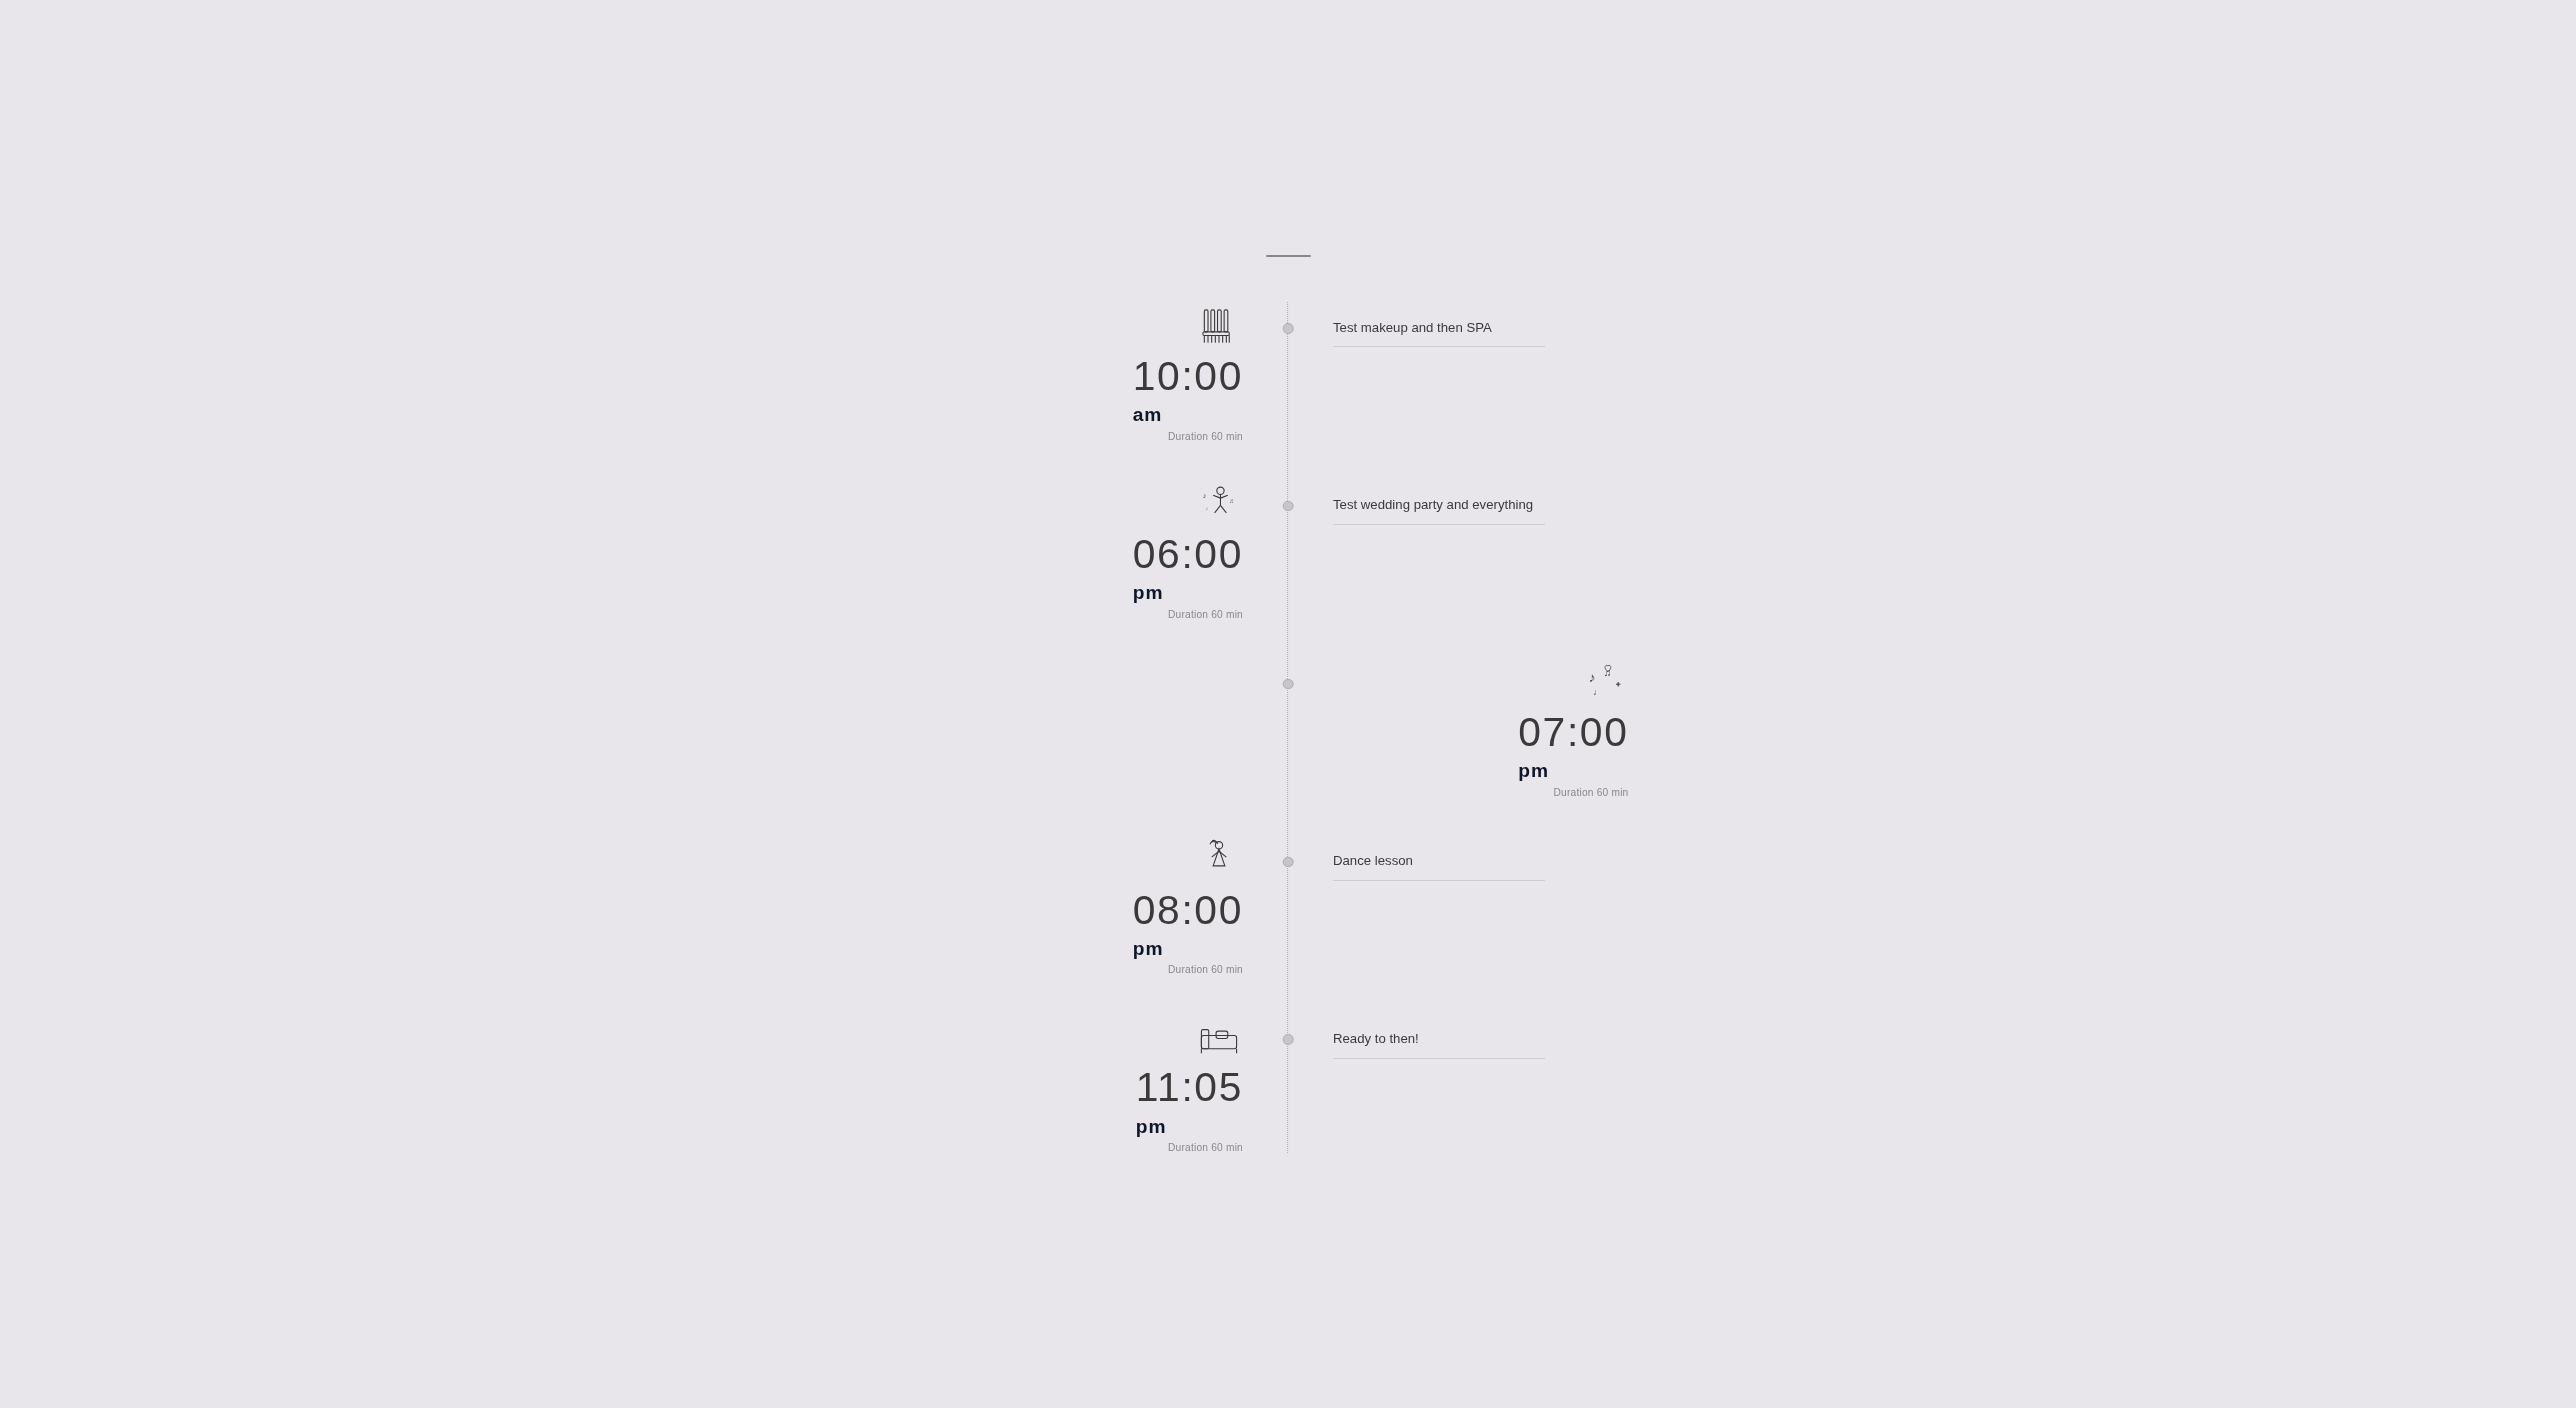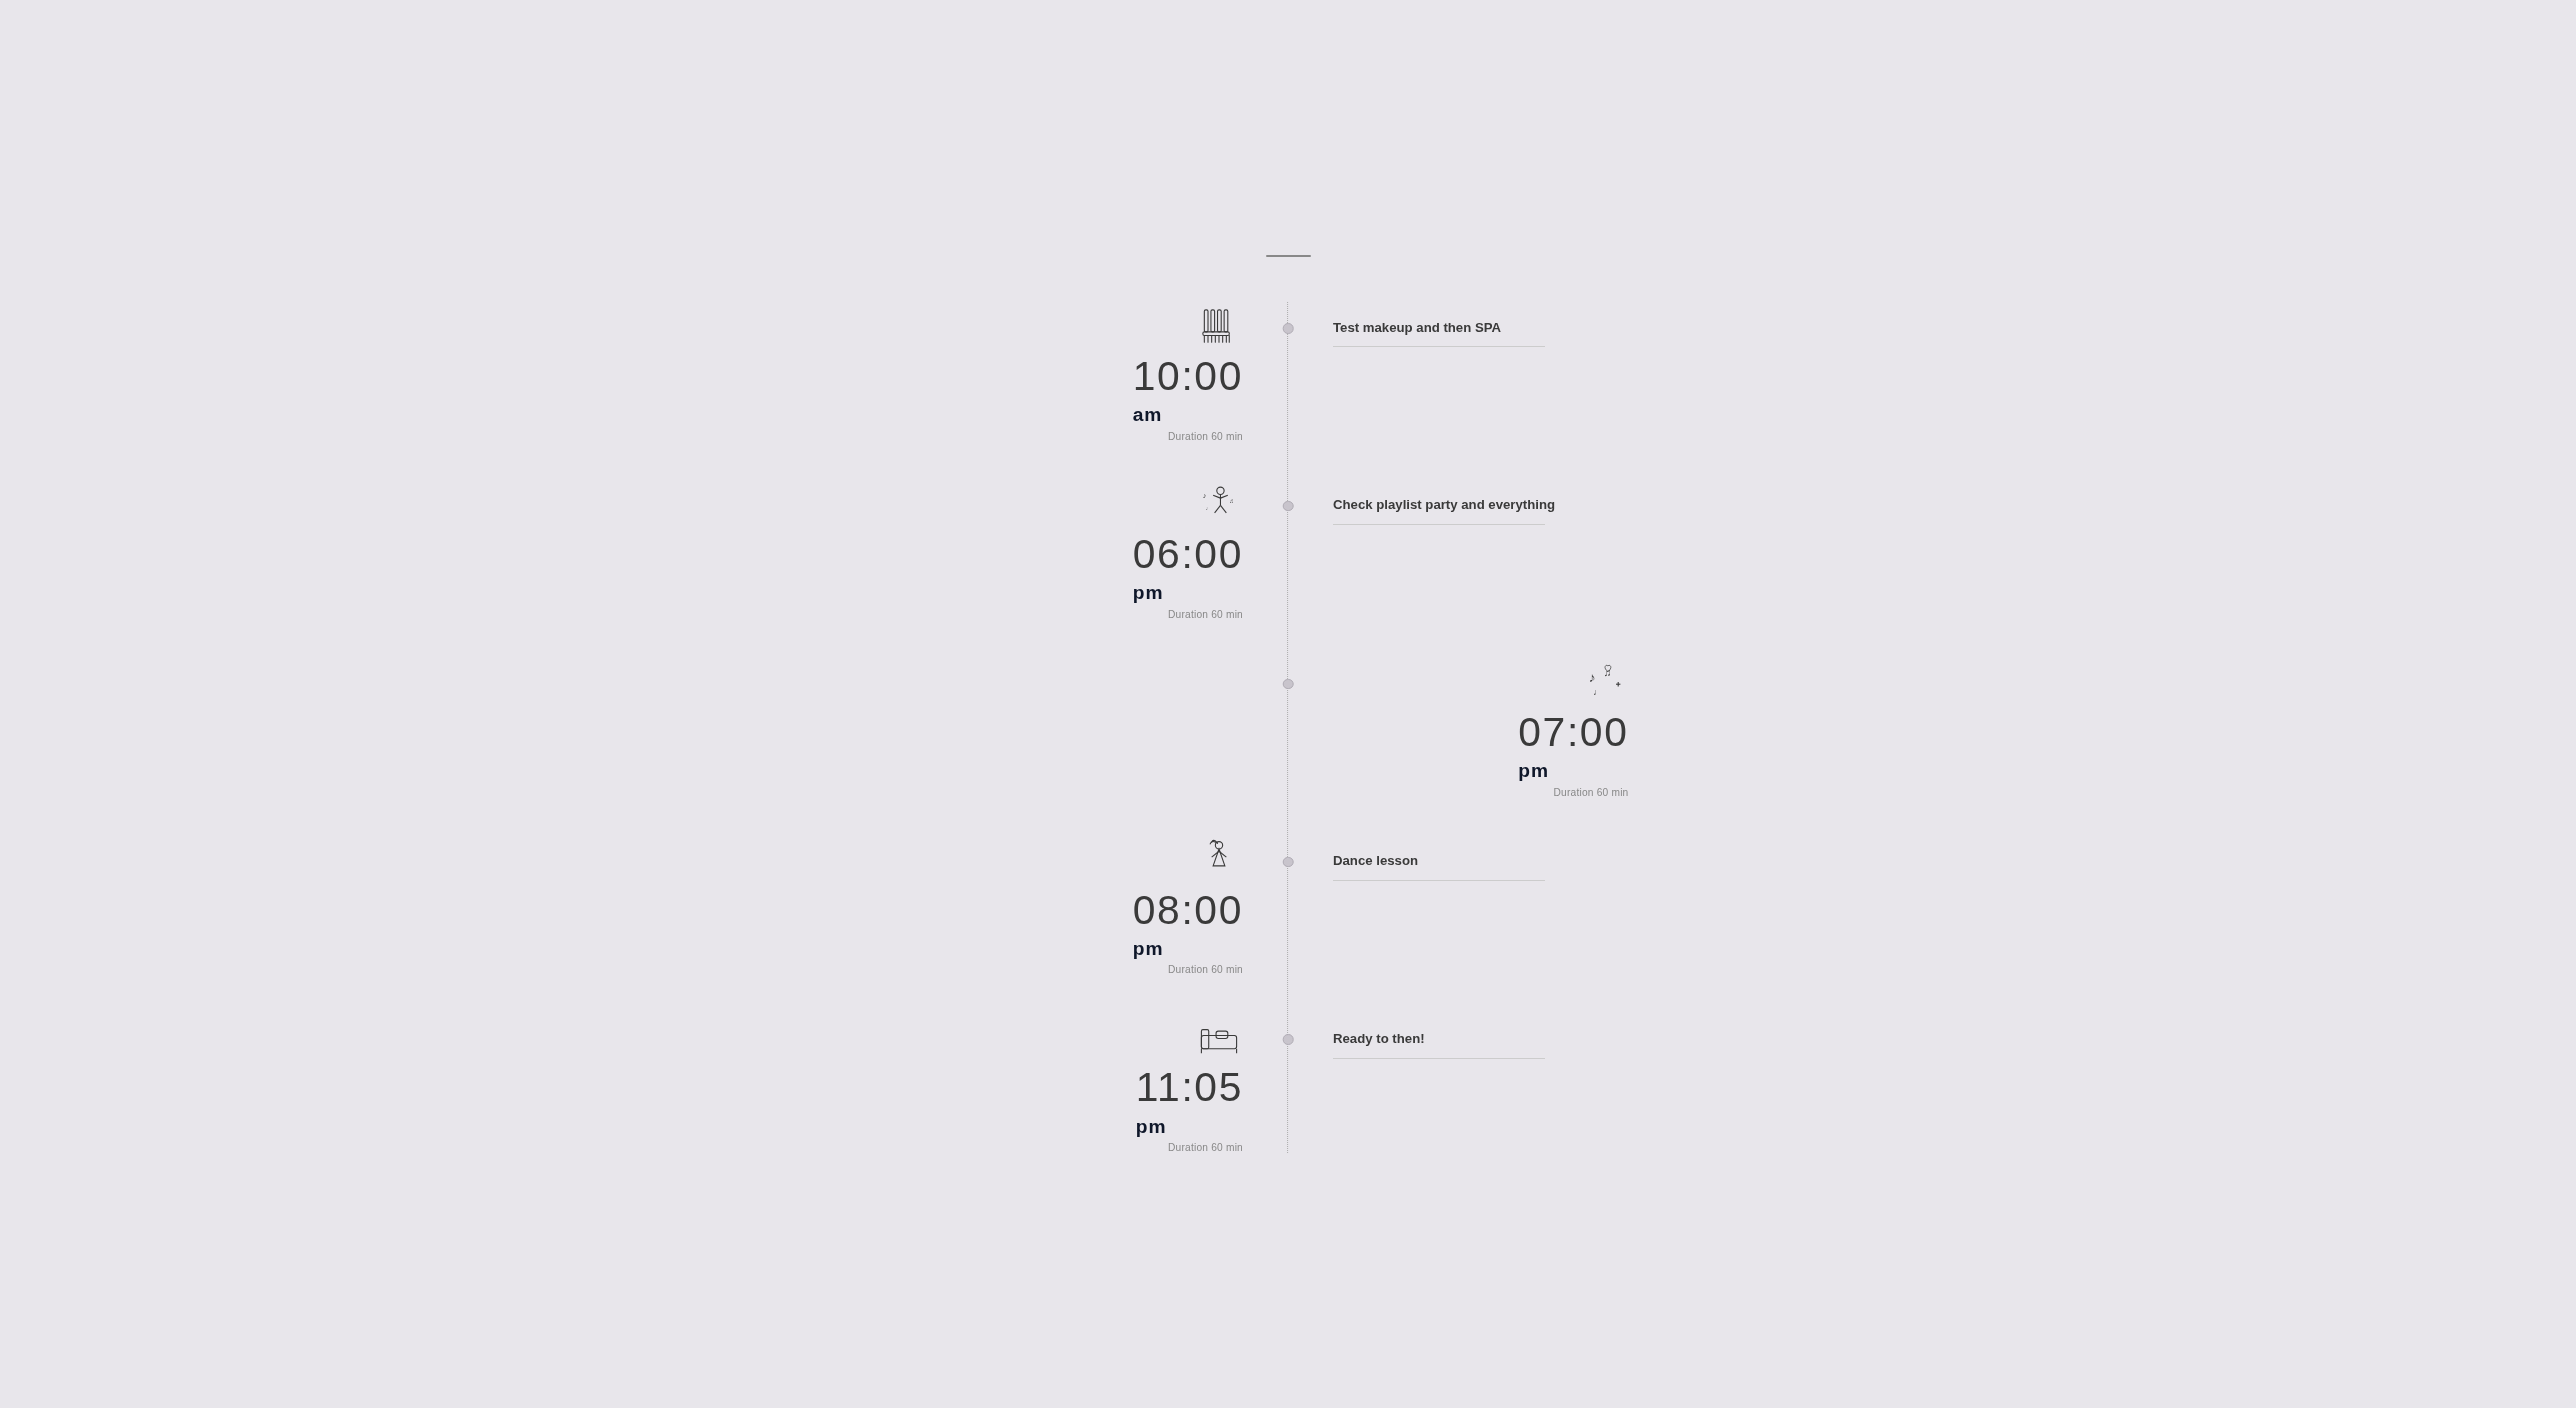--- a/index.html
+++ b/index.html
@@ -144,21 +144,21 @@
     .right-side {
       flex: 1;
       padding-left: 45px;
       position: relative;
       z-index: 1;
       padding-top: 16.6px;
     }
 
     .event-title {
       font-size: 1.1rem;
-      font-weight: 700;
+      font-weight: 400;
       color: #3a3a3a;
       line-height: 1.4;
       margin-bottom: 9px;
     }
 
     .event-divider {
       width: 100%;
       max-width: 212px;
       height: 0.8px;
       background: #ccc;
@@ -223,21 +223,21 @@
           </svg>
         </div>
         <div class="time-row">
           <span class="time-number">06:00</span>
           <span class="time-ampm">pm</span>
         </div>
         <span class="duration-label">Duration 60 min</span>
       </div>
       <div class="center-dot"></div>
       <div class="right-side">
-        <p class="event-title">Check playlist party and everything</p>
+        <p class="event-title">Test wedding party and everything</p>
         <div class="event-divider"></div>
       </div>
     </div>
 
     <div class="timeline-item">
       <div class="left-side">
         <div class="event-icon">
           <svg viewBox="0 0 60 60">
 
             <text x="8" y="30" font-size="18" fill="#3a3a3a" stroke="none" font-family="Arial">♪</text>

